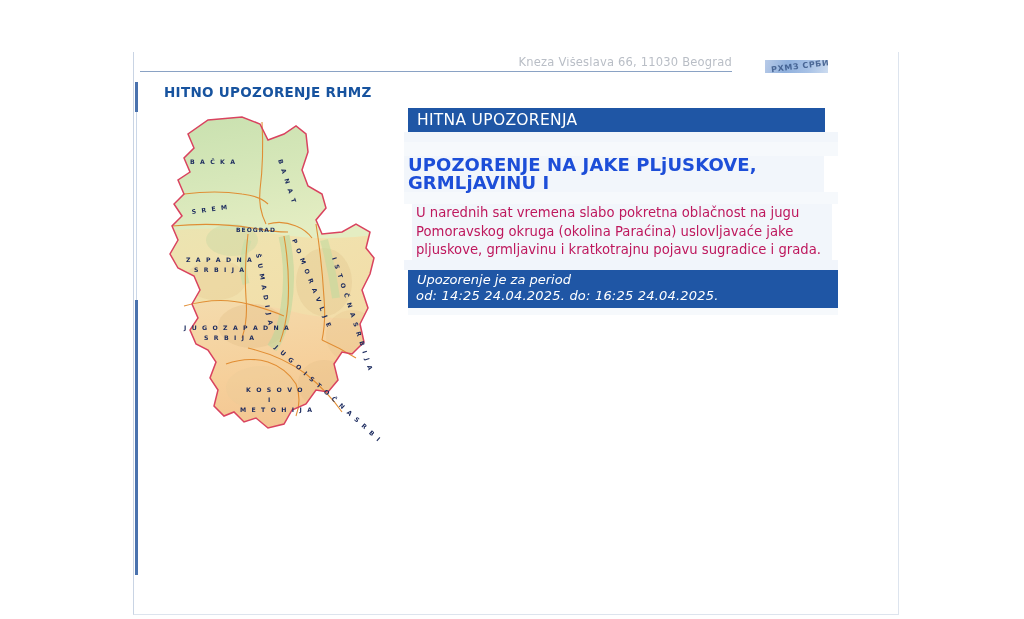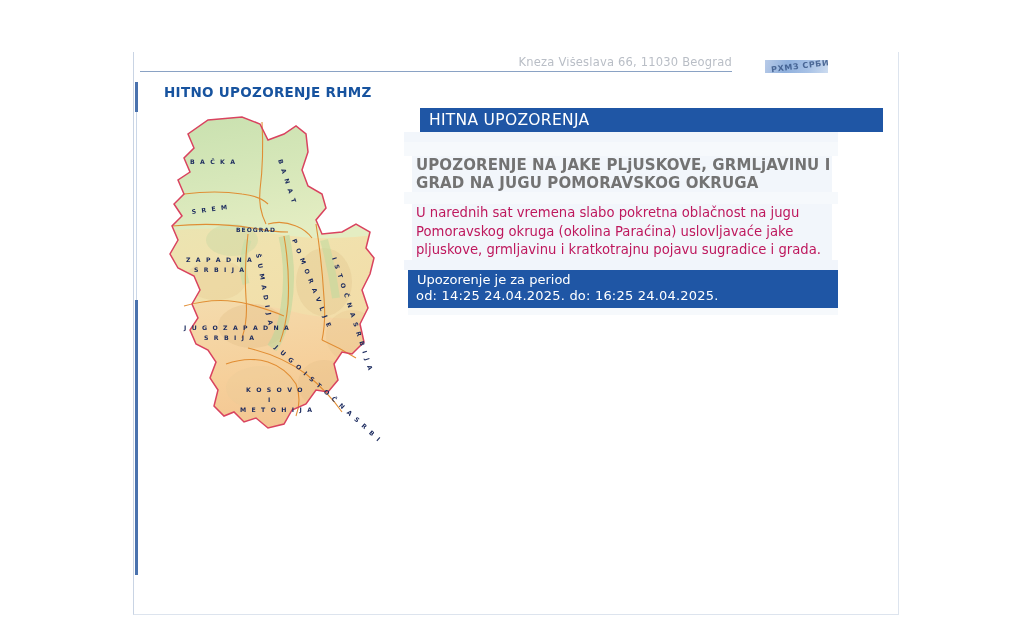--- a/index.html
+++ b/index.html
@@ -128,63 +128,63 @@
     background: #f2f6fb;
     padding-left: 4px;
     box-sizing: border-box;
   }
   .bar {
     background: #1f56a5;
     color: #ffffff;
     box-sizing: border-box;
   }
   #bar-title {
-    width: 463px;
-    margin-left: 16px;
+    width: 417px;
+    margin-left: 4px;
     height: 24px;
     line-height: 24px;
     padding-left: 9px;
     font-size: 15.5px;
     font-weight: normal;
     letter-spacing: .3px;
   }
   #spacer-a { height: 10px; background:#f2f6fb; }
   #issued-line {
     margin-left: 8px;
     padding-top: 4px;
     font-size: 14px;
     font-weight: bold;
     color: #1f4fa0;
     letter-spacing: .1px;
   }
   #spacer-b { height: 14px; background:#f6f9fc; }
   #warn-title {
-    margin-left: 8px;
-    font-size: 15px;
-    font-weight: bold;
-    color: #737373;
+    font-size: 18px;
+    font-weight: bold;
+    color: #1d4ed8;
     line-height: 18px;
     letter-spacing: .1px;
     width: 420px;
   }
   #spacer-c { height: 12px; background:#f6f9fc; }
   #warn-body {
     margin-left: 8px;
     font-size: 13.2px;
     color: #be185d;
     line-height: 18.5px;
     width: 420px;
   }
   #spacer-d { height: 10px; background:#f1f5fb; }
   #bar-period {
     width: 430px;
     margin-left: 4px;
     padding: 2px 0 3px 0;
     font-size: 13px;
     line-height: 16.5px;
+    font-style: italic;
   }
   #bar-period .l1 { padding-left: 9px; }
   #bar-period .l2 { padding-left: 8px; letter-spacing: .2px; }
   #panel-tail { height: 7px; background: #f6f9fc; width: 430px; margin-left: 4px; }
 </style>
 </head>
 <body>
 
 <div id="page-sheet"></div>
 
@@ -323,21 +323,20 @@
 
   <div class="bar" id="bar-title">HITNA UPOZORENJA</div>
 
   <div id="spacer-a"></div>
 
 
   <div id="spacer-b"></div>
 
   <div class="tint" id="warn-title">
     <div>UPOZORENJE NA JAKE PLjUSKOVE, GRMLjAVINU I</div>
-    <div>GRAD NA JUGU POMORAVSKOG OKRUGA</div>
   </div>
 
   <div id="spacer-c"></div>
 
   <div class="tint" id="warn-body">U narednih sat vremena slabo pokretna oblačnost na jugu Pomoravskog okruga (okolina Paraćina) uslovljavaće jake pljuskove, grmljavinu i kratkotrajnu pojavu sugradice i grada.</div>
 
   <div id="spacer-d"></div>
 
   <div class="bar" id="bar-period">
     <div class="l1">Upozorenje je za period</div>

